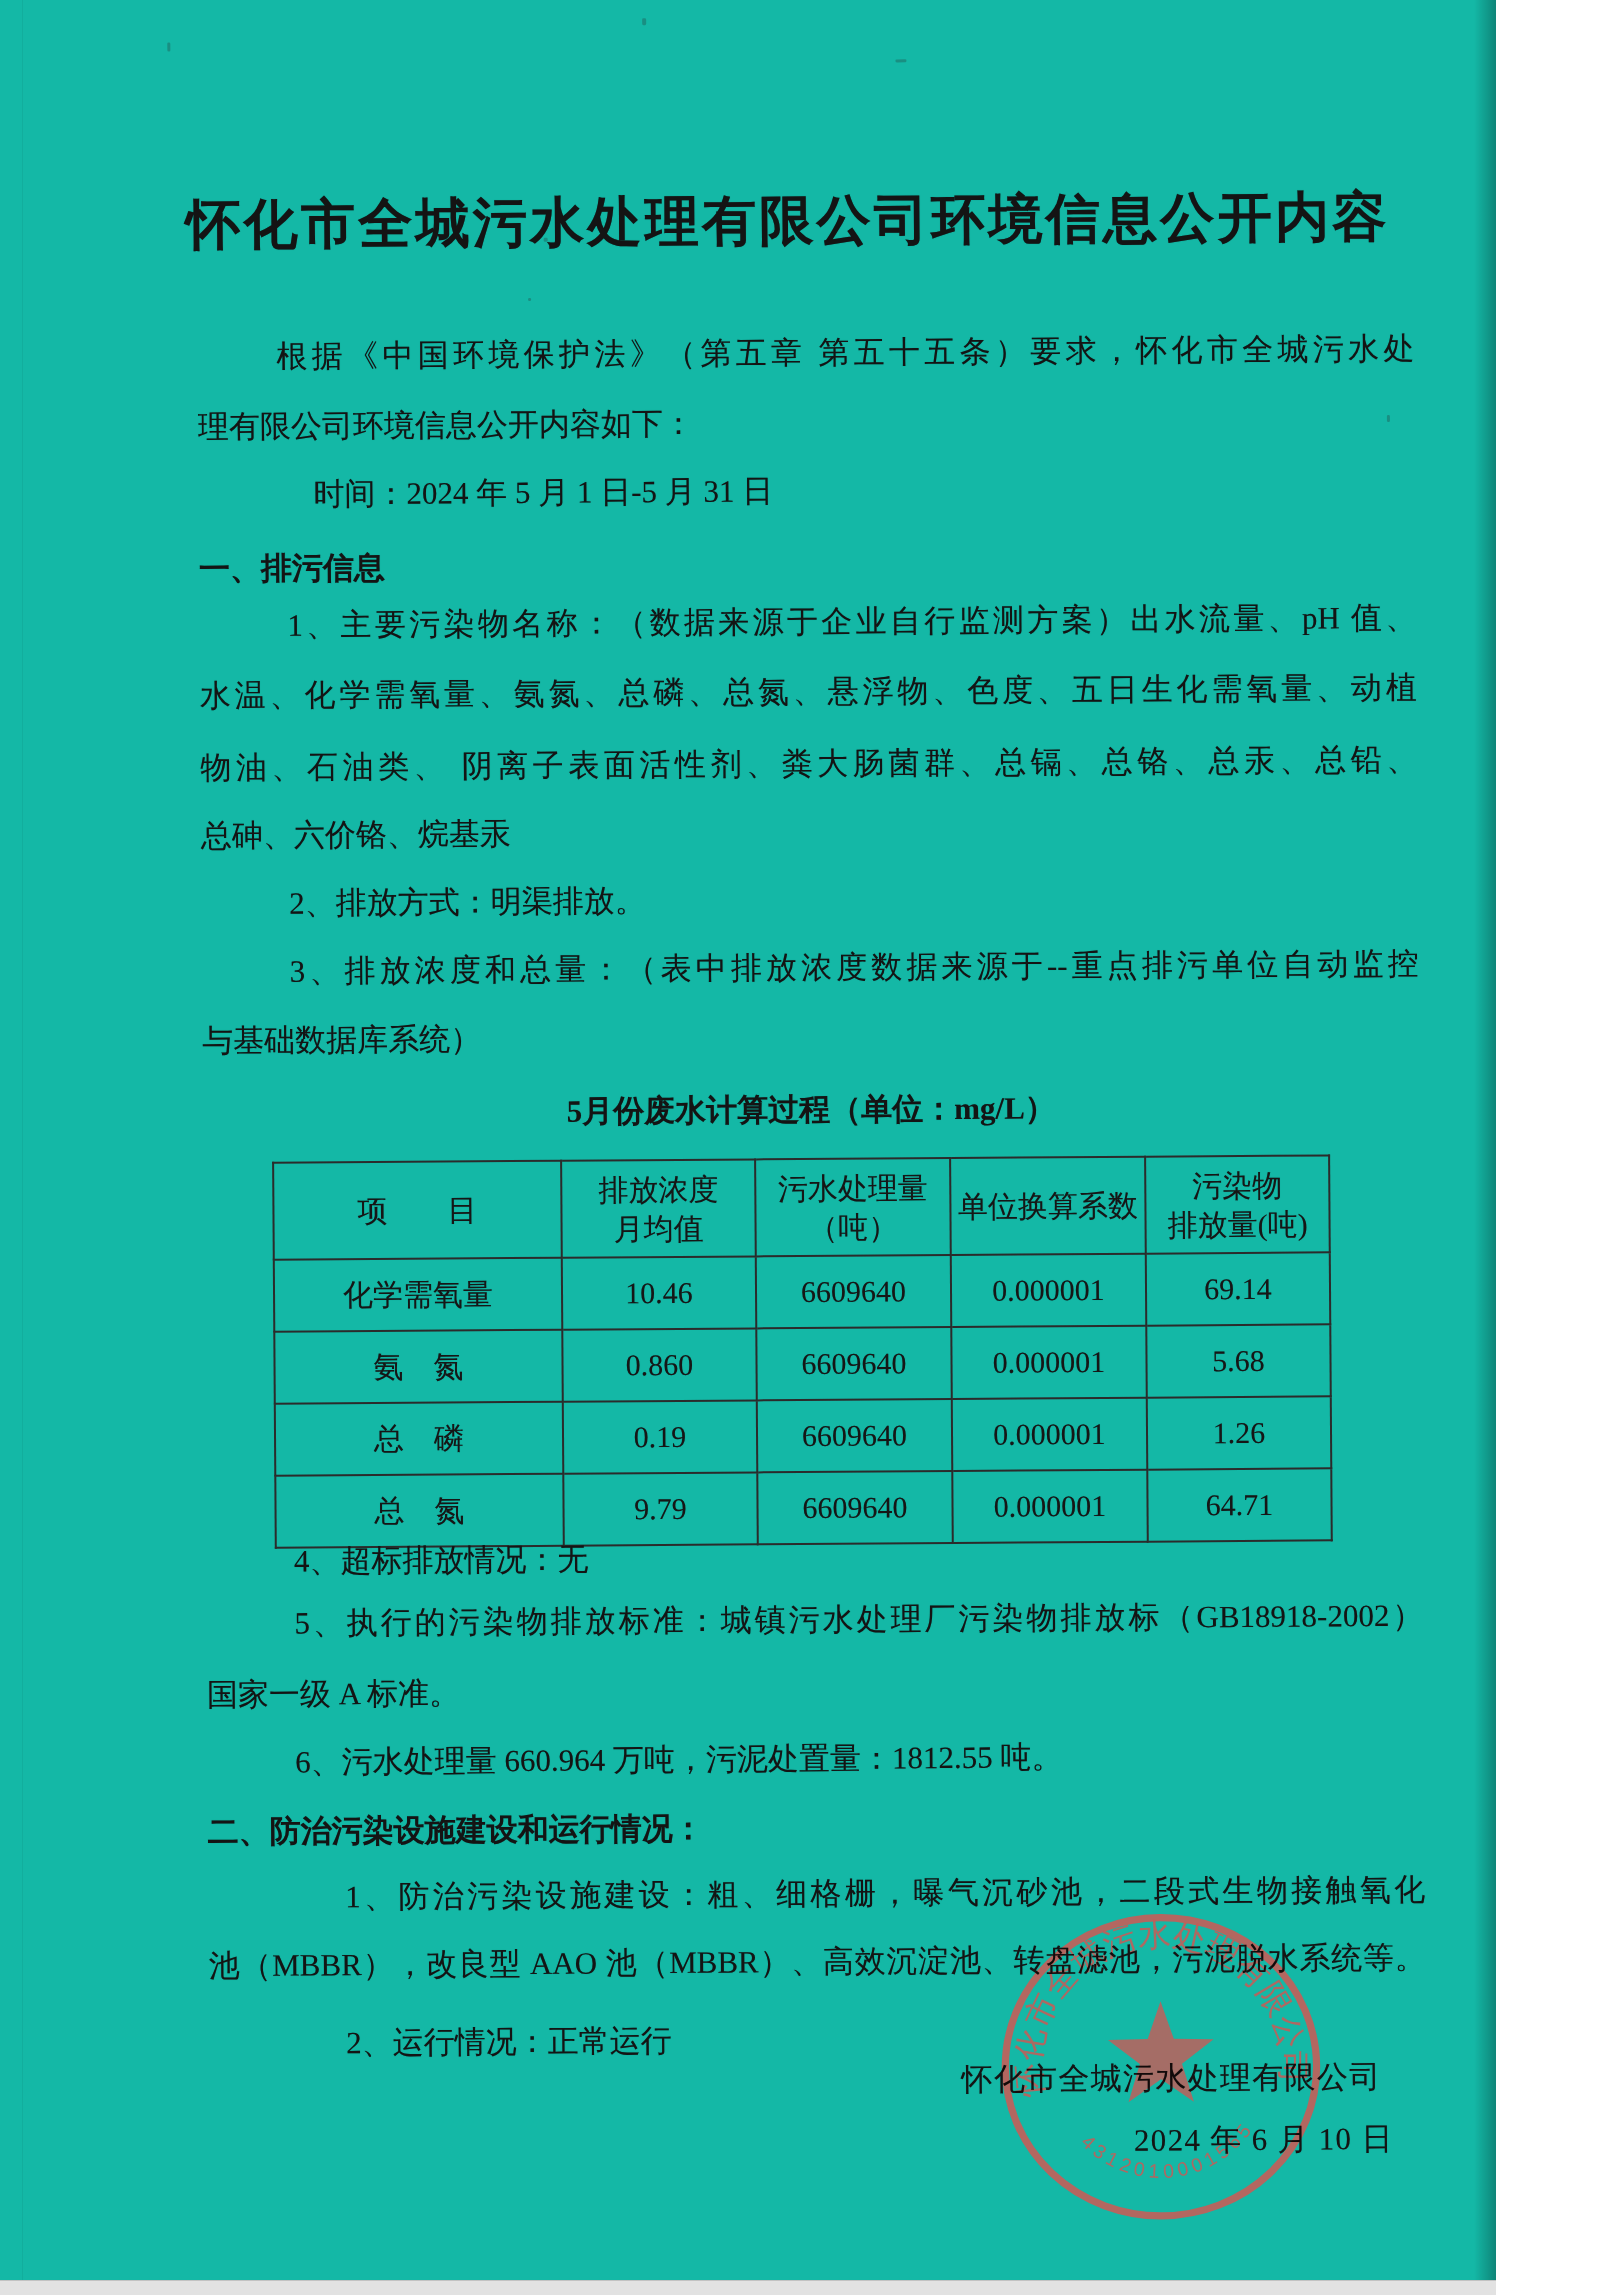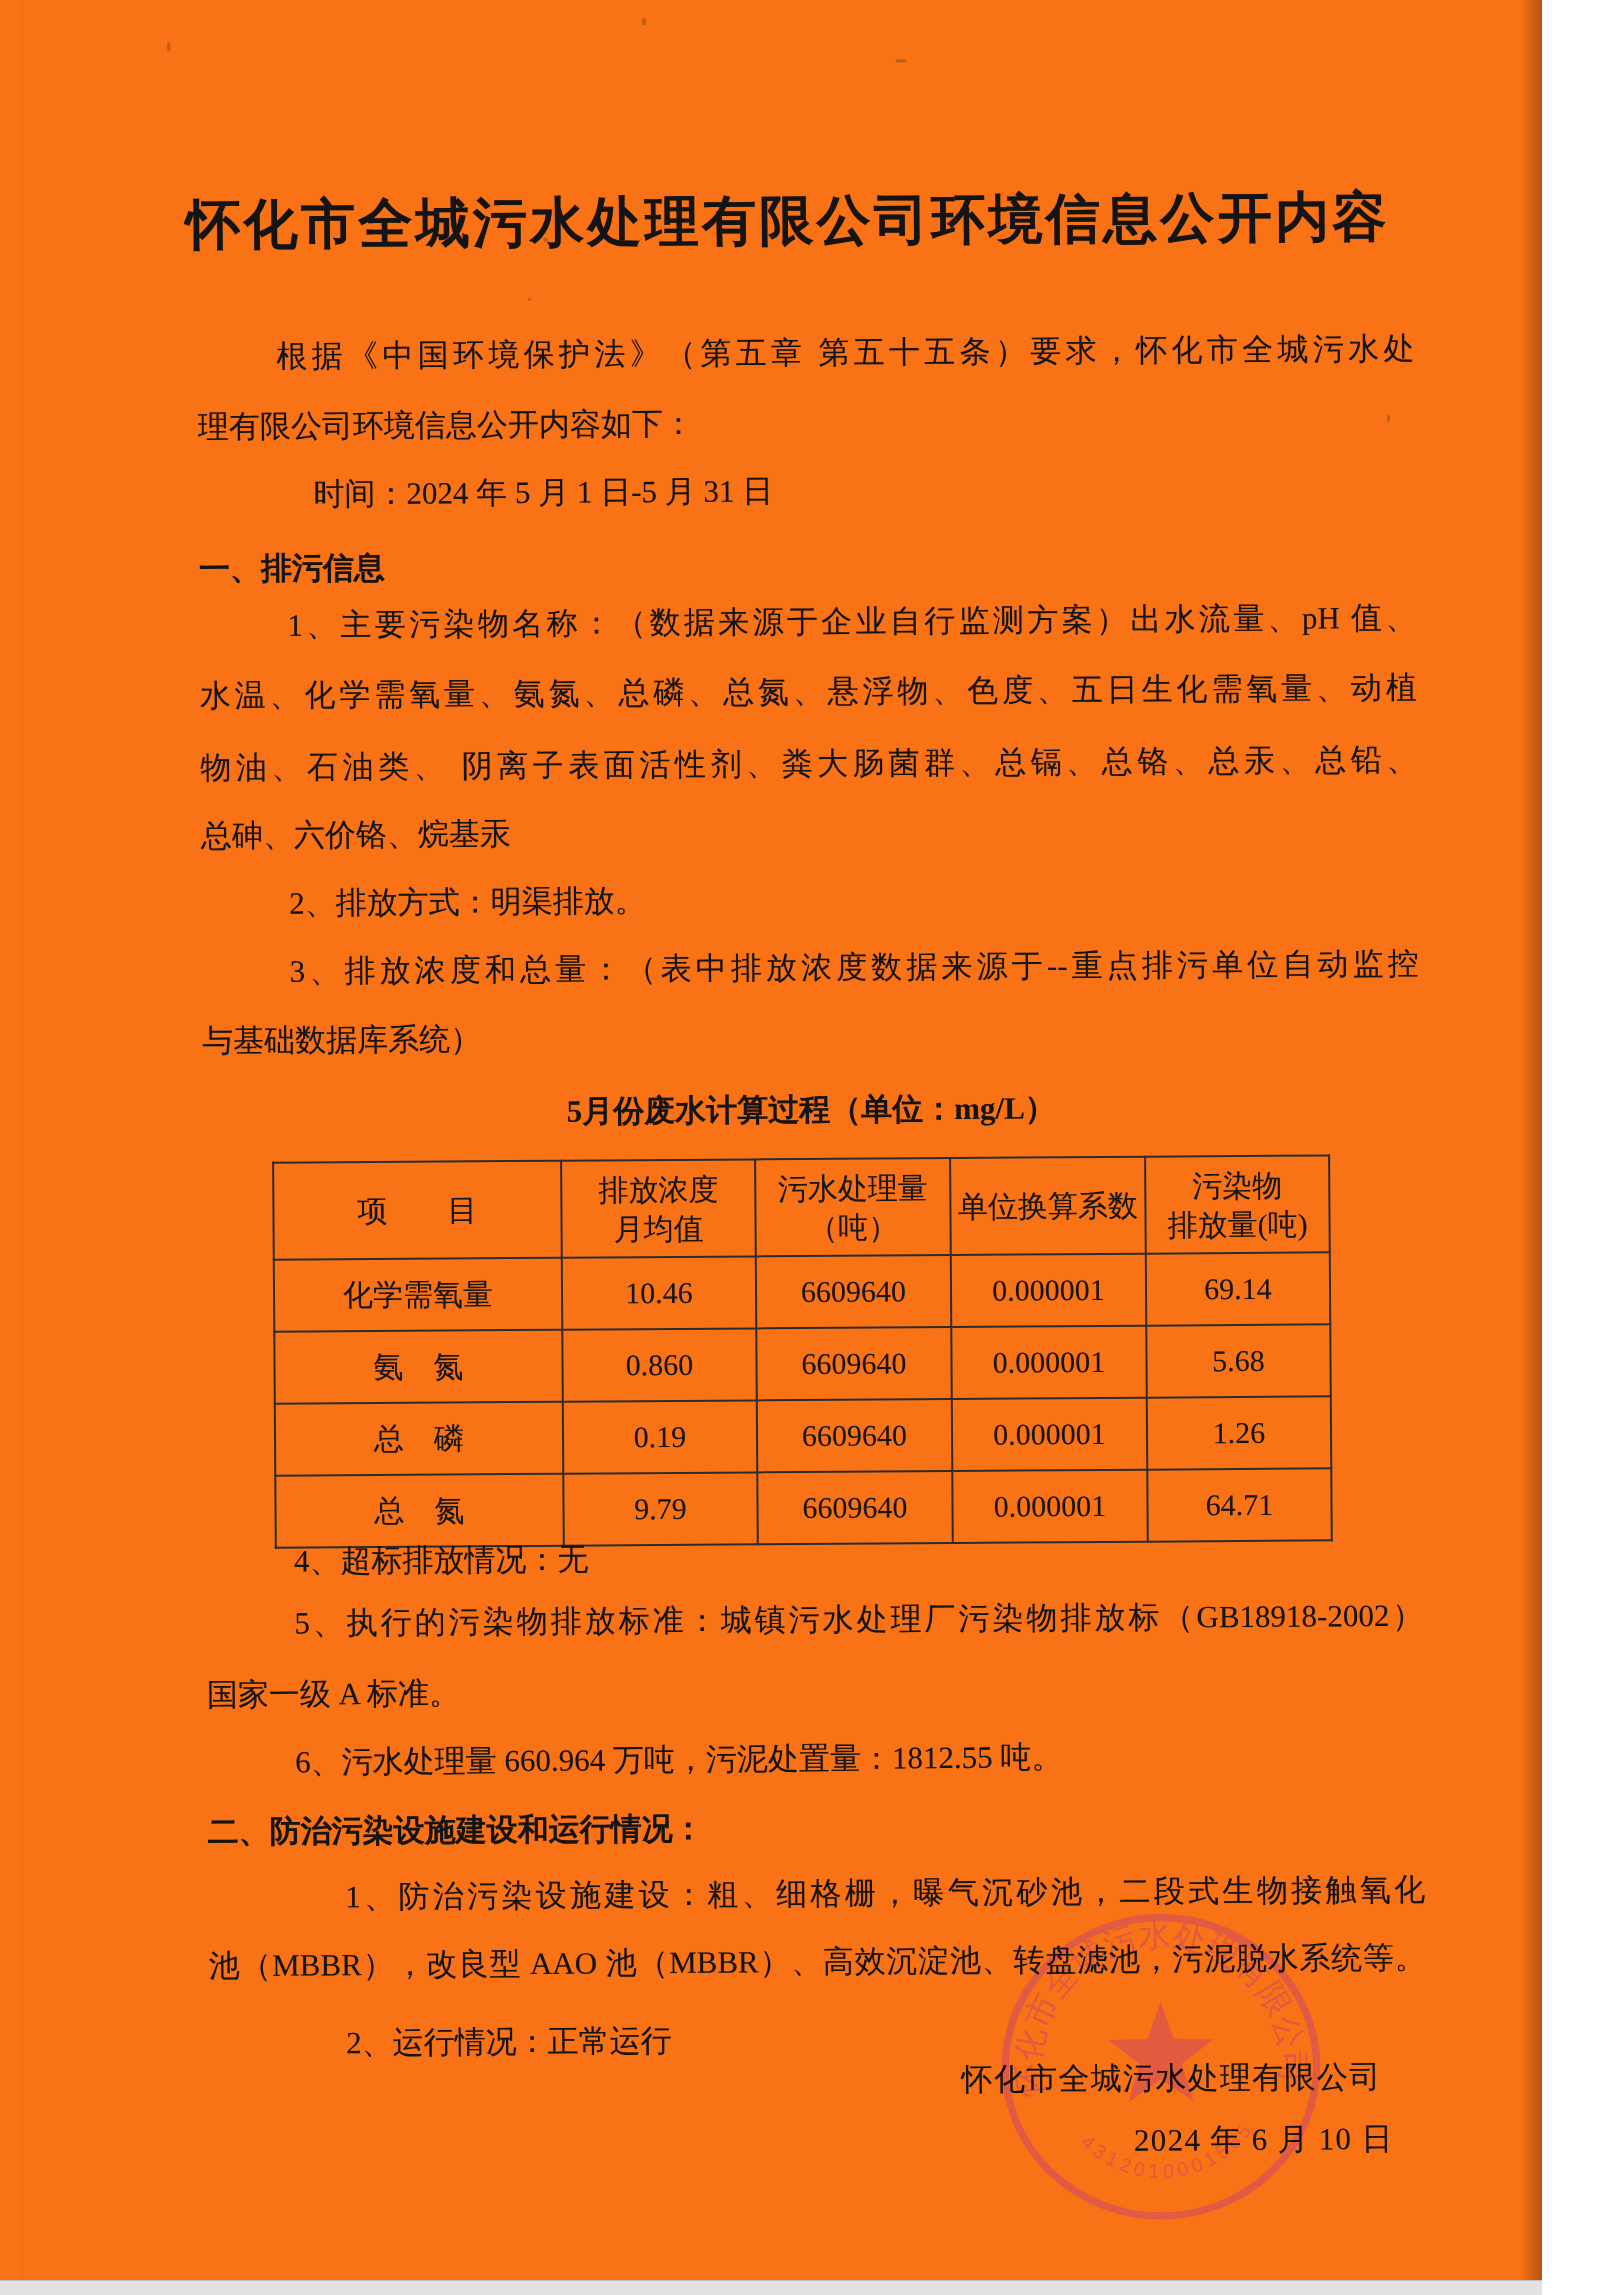--- a/index.html
+++ b/index.html
@@ -1,21 +1,20 @@
 <!DOCTYPE html>
 <html style="font-size:10.5px"><head>
 <meta charset="utf-8">
 <style>
   html,body { margin:0; padding:0; background:#ffffff; }
   #page {
     position:relative; width:1496px; height:2295px;
-    background:#f97316; overflow:hidden;
+    background:#14b8a6; overflow:hidden;
     font-family:"Liberation Serif", serif;
     color:#141414;
-    padding-left:46px;
   }
   #doc-content {
     position:absolute; inset:0;
     transform:rotate(-0.4deg);
     transform-origin:811px 1145px;
   }
   .doc-title {
     position:absolute; left:186px; top:185px; width:1217px;
     font-family:"Liberation Sans", sans-serif;
     font-size:54px; font-weight:700; letter-spacing:3.3px;

